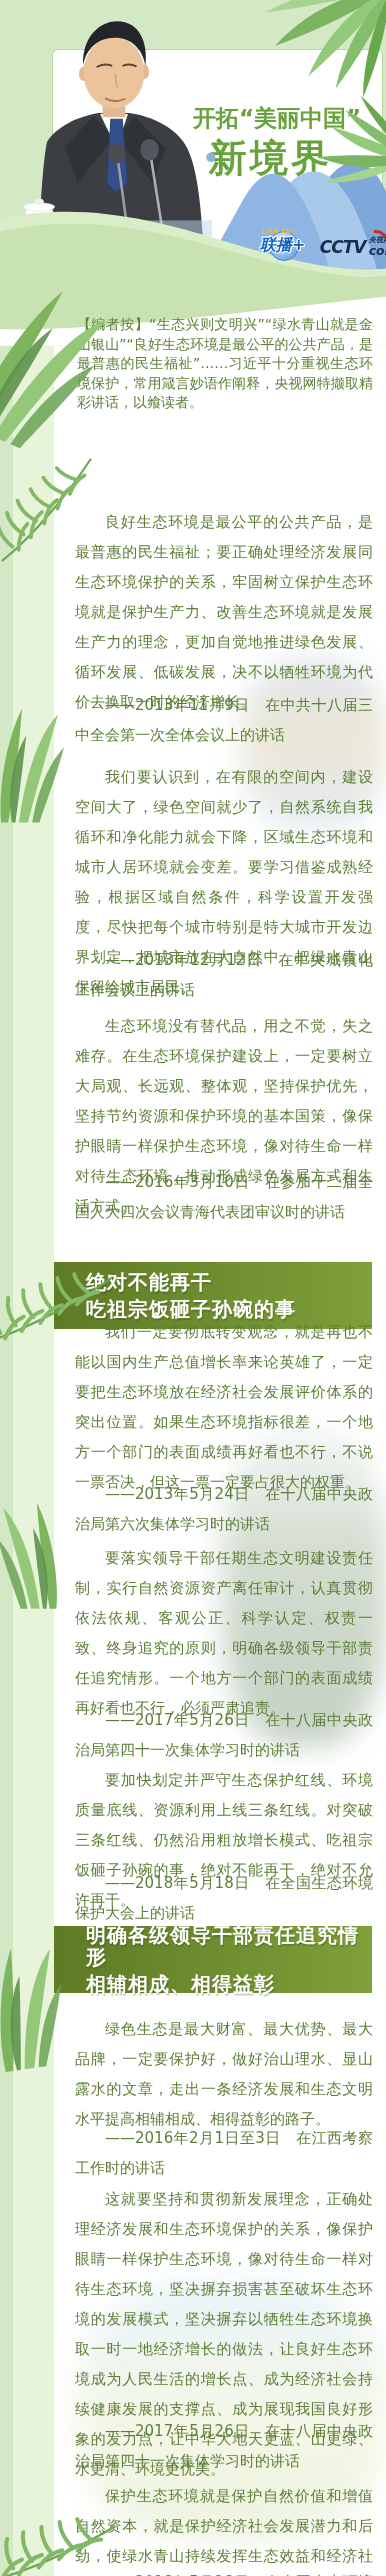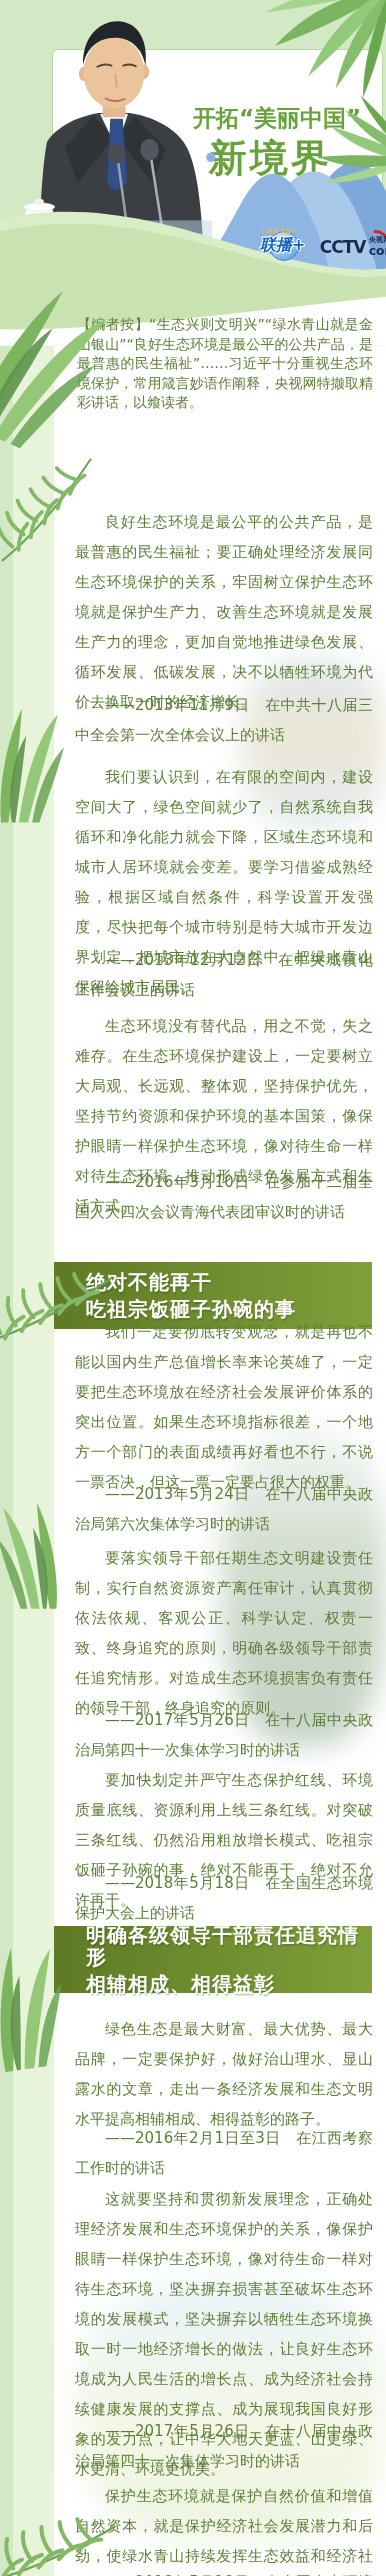--- a/index.html
+++ b/index.html
@@ -21,21 +21,21 @@
 
   
   .hdr-svg{position:absolute;}
 
   
   .logos{position:absolute;top:223px;left:260px;width:126px;height:44px;display:flex;align-items:center;gap:11.3px;}
   .lianbo{position:relative;width:49px;height:36px;}
   .lianbo .globe{position:absolute;left:9.3px;top:4.1px;width:30px;height:30px;border-radius:50%;background:radial-gradient(circle at 35% 30%,#dff0fc 0%,#9cc8ef 45%,#4f93dd 100%);border:1px solid #3f86d4;box-sizing:border-box;}
   .lianbo .tag{position:absolute;left:2.1px;top:1px;font-size:5.7px;font-weight:bold;font-style:italic;color:#eebd3e;letter-spacing:0.5px;}
   .lianbo .zh{position:absolute;left:0;top:8.2px;width:49px;text-align:left;font-size:16px;font-weight:900;font-style:italic;color:#1061c8;text-shadow:-1px 0 #fff,1px 0 #fff,0 -1px #fff,0 1px #fff,1px 1px #fff,-1px -1px #fff;}
-  .cctv{position:relative;width:67px;height:31px;}
+  .cctv{position:relative;width:67px;height:31px;font-style:italic;}
   .cctv .word{position:absolute;left:0;top:7.2px;font-size:17px;font-weight:900;color:#182c50;letter-spacing:-1px;}
   .cctv .arc{position:absolute;left:41px;top:0px;width:23px;height:23px;border-radius:50%;border:3.1px solid transparent;border-top-color:#cf2a1e;transform:rotate(38deg);}
   .cctv .site{position:absolute;left:49px;top:5.2px;font-size:7.2px;font-weight:bold;color:#182c50;white-space:nowrap;}
   .cctv .com{position:absolute;left:49px;top:13.4px;font-size:12.4px;font-weight:bold;color:#182c50;}
 
   
   .editor-note{position:absolute;left:77px;top:315px;width:296px;font-size:14px;line-height:19.6px;color:#5c7e36;text-align:justify;margin:0;}
 
   
   .band{position:absolute;left:54px;width:318px;height:67px;background:linear-gradient(90deg,#5e7a25 0%,#7fa03a 100%);display:flex;flex-direction:column;justify-content:center;gap:4.1px;padding-left:32px;box-sizing:border-box;}
@@ -173,21 +173,21 @@
   <p class="source" style="top:945px">——2013年12月12日　在中央城镇化工作会议上的讲话</p>
   <p class="quote" style="top:1011px">生态环境没有替代品，用之不觉，失之难存。在生态环境保护建设上，一定要树立大局观、长远观、整体观，坚持保护优先，坚持节约资源和保护环境的基本国策，像保护眼睛一样保护生态环境，像对待生命一样对待生态环境，推动形成绿色发展方式和生活方式。</p>
   <p class="source" style="top:1167px">——2016年3月10日　在参加十二届全国人大四次会议青海代表团审议时的讲话</p>
 
   <div class="band" style="top:1262px">
     <div class="bl">绝对不能再干</div>
     <div class="bl">吃祖宗饭砸子孙碗的事</div>
   </div>
   <p class="quote" style="top:1317px">我们一定要彻底转变观念，就是再也不能以国内生产总值增长率来论英雄了，一定要把生态环境放在经济社会发展评价体系的突出位置。如果生态环境指标很差，一个地方一个部门的表面成绩再好看也不行，不说一票否决，但这一票一定要占很大的权重。</p>
   <p class="source" style="top:1479px">——2013年5月24日　在十八届中央政治局第六次集体学习时的讲话</p>
-  <p class="quote" style="top:1543px">要落实领导干部任期生态文明建设责任制，实行自然资源资产离任审计，认真贯彻依法依规、客观公正、科学认定、权责一致、终身追究的原则，明确各级领导干部责任追究情形。对造成生态环境损害负有责任的领导干部，终身追究的原则。</p>
+  <p class="quote" style="top:1543px">要落实领导干部任期生态文明建设责任制，实行自然资源资产离任审计，认真贯彻依法依规、客观公正、科学认定、权责一致、终身追究的原则，明确各级领导干部责任追究情形。一个地方一个部门的表面成绩再好看也不行，必须严肃追责。</p>
   <p class="source" style="top:1705px">——2017年5月26日　在十八届中央政治局第四十一次集体学习时的讲话</p>
   <p class="quote" style="top:1765px">要加快划定并严守生态保护红线、环境质量底线、资源利用上线三条红线。对突破三条红线、仍然沿用粗放增长模式、吃祖宗饭砸子孙碗的事，绝对不能再干，绝对不允许再干。</p>
   <p class="source" style="top:1868px">——2018年5月18日　在全国生态环境保护大会上的讲话</p>
 
   <div class="band" style="top:1926px">
     <div class="bl">明确各级领导干部责任追究情形</div>
     <div class="bl">相辅相成、相得益彰</div>
   </div>
   <p class="quote" style="top:2014px">绿色生态是最大财富、最大优势、最大品牌，一定要保护好，做好治山理水、显山露水的文章，走出一条经济发展和生态文明水平提高相辅相成、相得益彰的路子。</p>
   <p class="source" style="top:2123px">——2016年2月1日至3日　在江西考察工作时的讲话</p>

